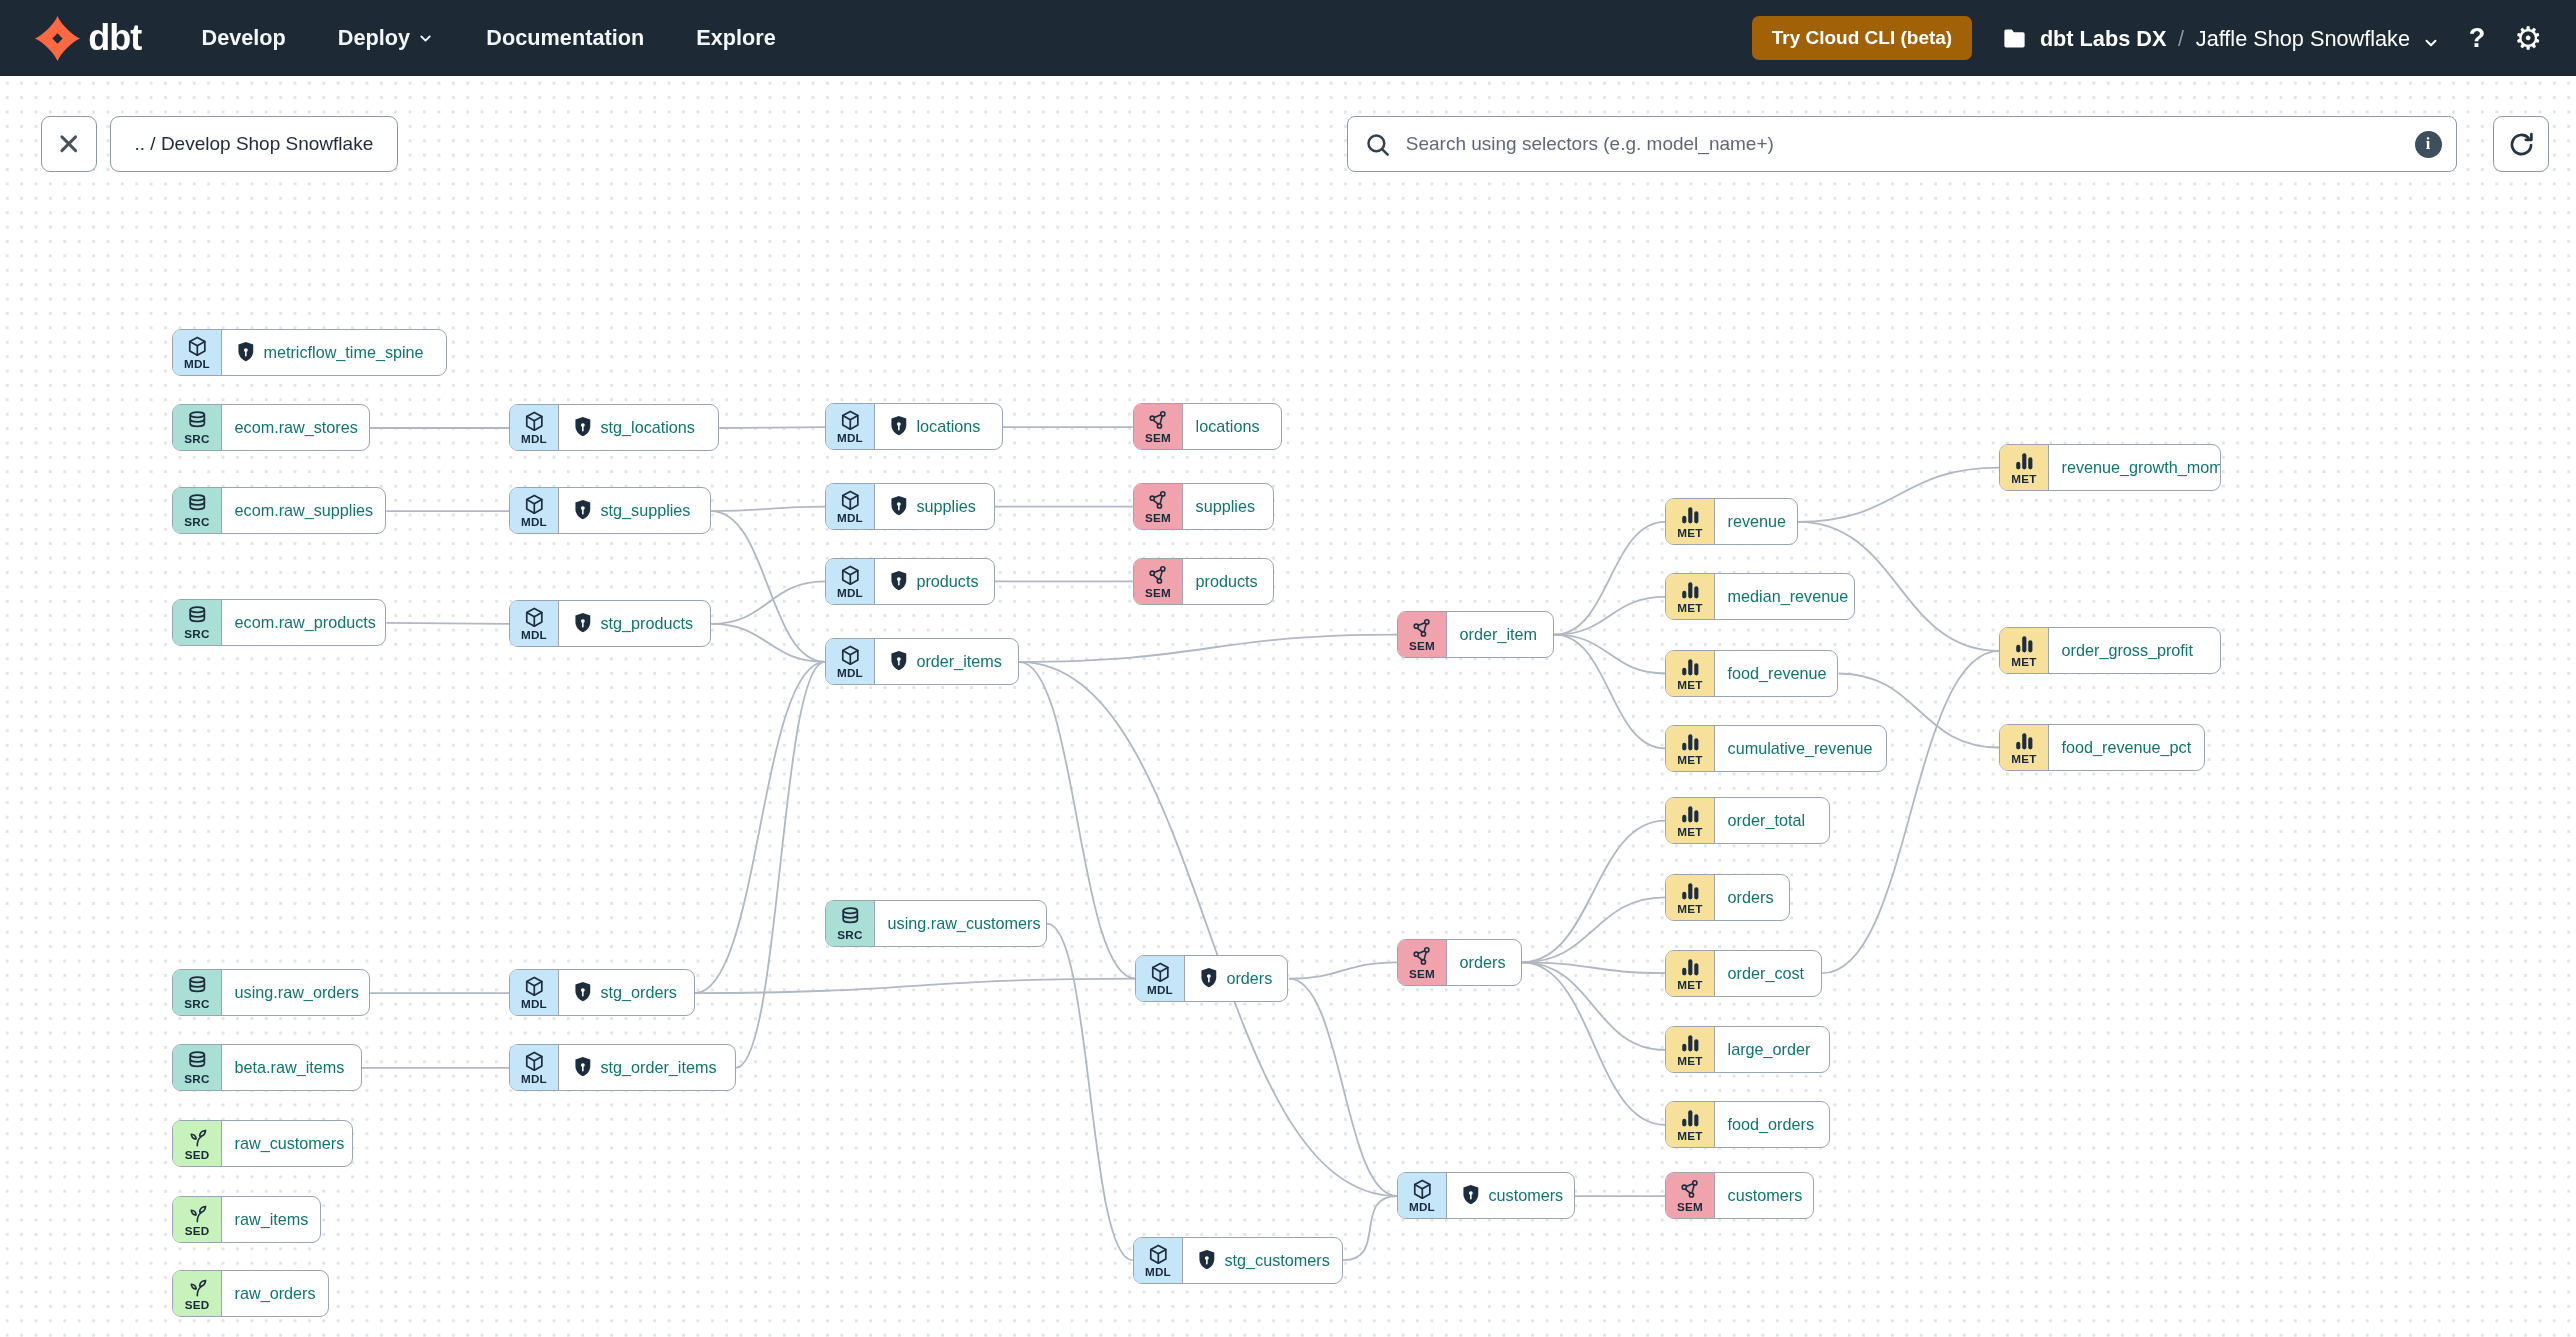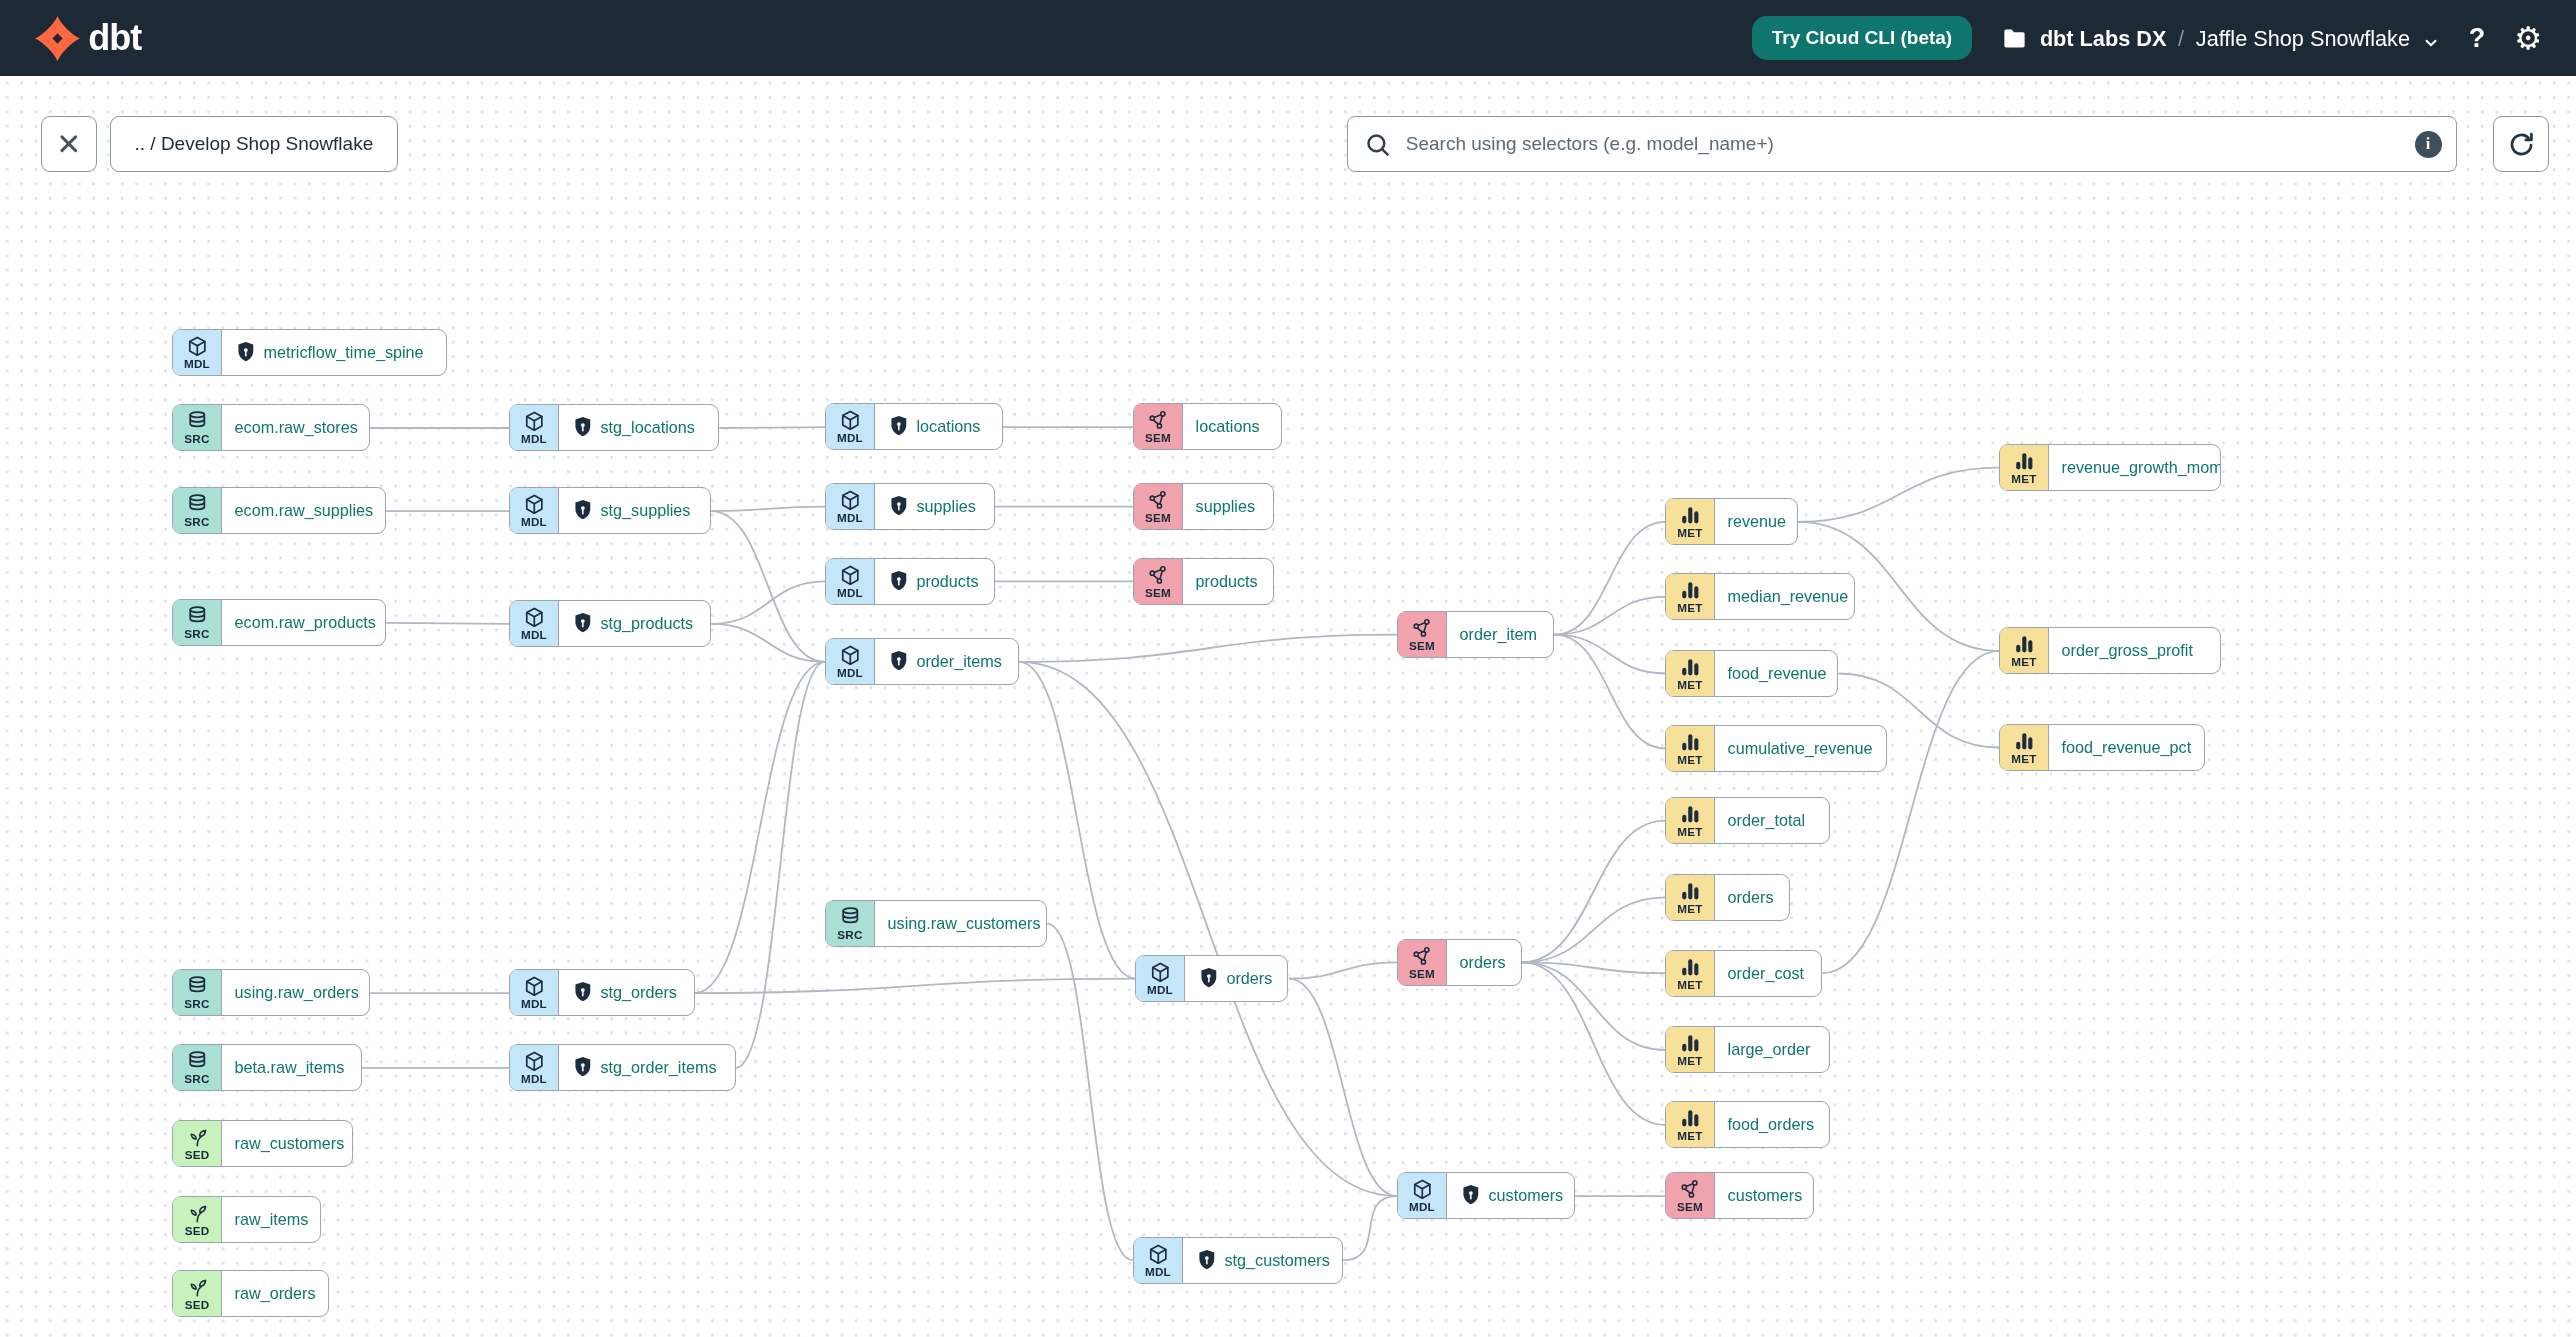--- a/index.html
+++ b/index.html
@@ -9,22 +9,22 @@
   
   .navbar{position:absolute;left:0;top:0;width:2576px;height:76px;background:#1d2a35;
     display:flex;align-items:center;z-index:20;}
   .logo-wrap{display:flex;align-items:center;margin-left:34px;}
   .logo-mark{width:47px;height:47px;display:block;}
   .logo-text{color:#fff;font-size:36px;font-weight:bold;margin-left:7.2px;letter-spacing:-0.9px;}
   .nav-menu{display:flex;align-items:center;margin-left:60px;gap:52px;}
   .nav-item{color:#f3f6f8;font-size:21.7px;font-weight:bold;display:flex;align-items:center;gap:7.2px;cursor:pointer;}
   .nav-item svg{width:17px;height:17px;}
   .nav-right{margin-left:auto;display:flex;align-items:center;gap:29px;padding-right:34px;}
-  .cta-btn{background:#0f766e;color:#fff;font-size:19px;font-weight:bold;border:none;
-    border-radius:15px;padding:10.8px 20px;cursor:pointer;font-family:inherit;}
+  .cta-btn{background:#a16207;color:#fff;font-size:19px;font-weight:bold;border:none;
+    border-radius:7px;padding:10.8px 20px;cursor:pointer;font-family:inherit;}
   .acct{display:flex;align-items:flex-end;gap:11.7px;color:#fff;font-size:21.7px;}
   .acct .folder{width:27px;height:27px;}
   .acct .name{font-weight:bold;}
   .acct .sep{color:#8695a4;}
   .acct svg.chev{width:18px;height:18px;}
   .help-icon{color:#fff;font-size:27px;font-weight:bold;cursor:pointer;}
   .gear-icon{color:#fff;font-size:31px;cursor:pointer;font-family:"DejaVu Sans",sans-serif;line-height:1;}
 
   
   .canvas{position:absolute;left:0;top:76px;width:2576px;height:1262px;background:#fff;
@@ -70,20 +70,37 @@
 <body>
 
 <header class="navbar">
   <div class="logo-wrap">
     <svg class="logo-mark" viewBox="0 0 100 100">
       <path fill="#ff6942" d="M50 2C57 19 81 43 98 50 81 57 57 81 50 98 43 81 19 57 2 50 19 43 43 19 50 2Z"></path>
       <path fill="#1d2a35" d="M50 39 61 50 50 61 39 50Z"></path>
     </svg>
     <span class="logo-text">dbt</span>
   </div>
+  <nav class="nav-menu">
+    <span class="nav-item">
+      <span>Develop</span>
+      </span>
+    <span class="nav-item">
+      <span>Deploy</span>
+      <svg viewBox="0 0 24 24" fill="none" stroke="#fff" stroke-width="2.6" stroke-linecap="round" stroke-linejoin="round">
+          <polyline points="6 9 12 15 18 9"></polyline>
+        </svg>
+      </span>
+    <span class="nav-item">
+      <span>Documentation</span>
+      </span>
+    <span class="nav-item">
+      <span>Explore</span>
+      </span>
+  </nav>
   <div class="nav-right">
     <button class="cta-btn">Try Cloud CLI (beta)</button>
     <div class="acct">
       <svg class="folder" viewBox="0 0 24 24" fill="#fff">
           <path d="M3 5.5C3 4.7 3.7 4 4.5 4h5l2 2.5h8A1.5 1.5 0 0 1 21 8v10.5c0 .8-.7 1.5-1.5 1.5h-15A1.5 1.5 0 0 1 3 18.5z"></path>
         </svg>
       <span class="name">dbt Labs DX</span>
       <span class="sep">/</span>
       <span>Jaffle Shop Snowflake</span>
       <svg class="chev" viewBox="0 0 24 24" fill="none" stroke="#fff" stroke-width="2.6" stroke-linecap="round" stroke-linejoin="round">

